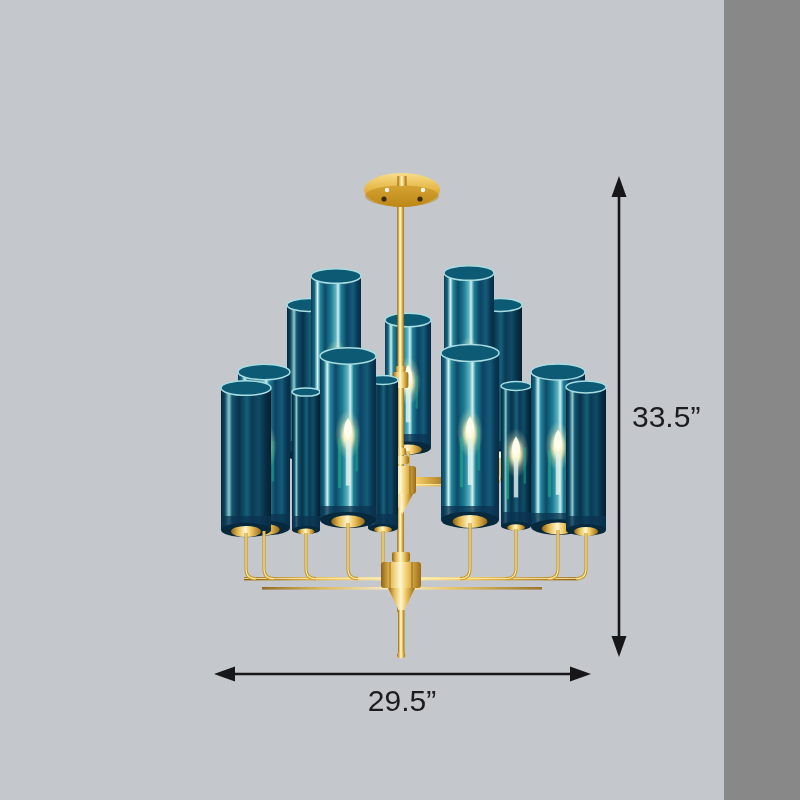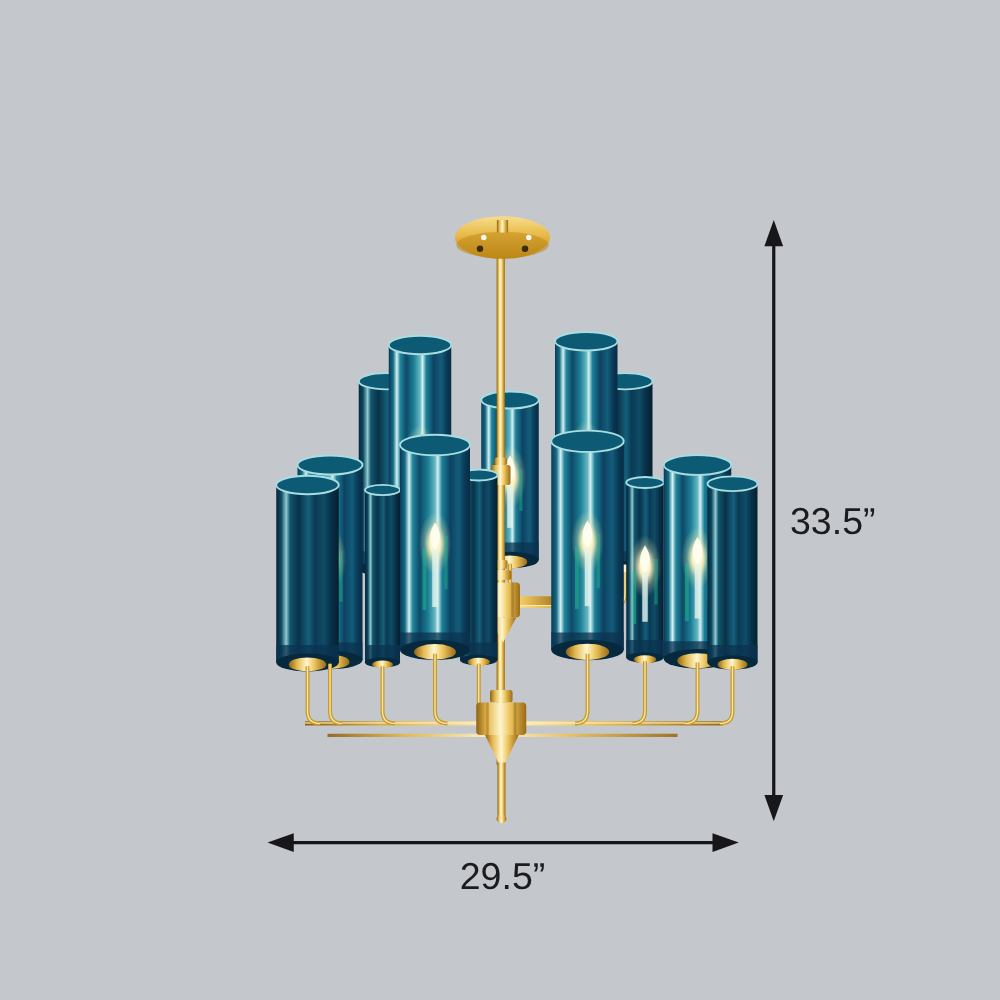--- a/index.html
+++ b/index.html
@@ -1,17 +1,17 @@
 <!DOCTYPE html>
 <html style="--bg: #c4c7cc; --dim-line: #17171a; --dim-text: #1c1c1e; --dim-font: 30px;"><head>
 <meta charset="utf-8">
 <style>
   html,body{margin:0;padding:0;background:#888;}
   .stage{
-    width:800px;height:800px;position:relative;overflow:hidden;
+    width:724px;height:800px;position:relative;overflow:hidden;
     background:var(--bg,#c4c7cc);
     font-family:"Liberation Sans", sans-serif;
   }
   svg{display:block;}
   .dim-stroke{stroke:var(--dim-line,#17171a);}
   .dim-fill{fill:var(--dim-line,#17171a);}
   .dim-label{
     fill:var(--dim-text,#1c1c1e);
     font-family:"Liberation Sans", sans-serif;
     font-size:var(--dim-font,30px);

